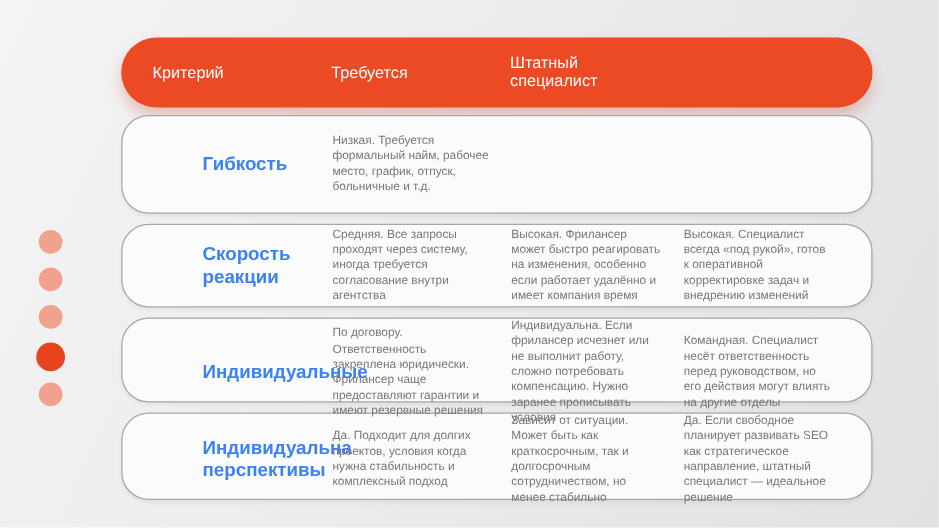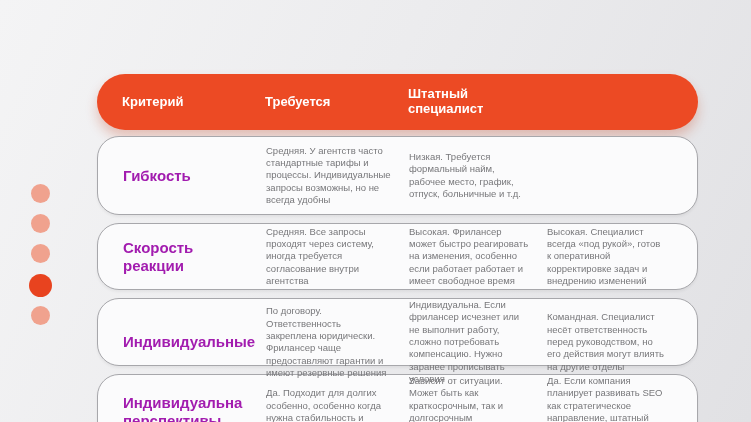--- a/index.html
+++ b/index.html
@@ -35,45 +35,45 @@
     grid-template-columns:143px 143px 138px 1fr;
     align-items:center;
     padding:0 16px 0 25px;
     box-sizing:border-box;
   }
   .header-row{
     height:56px;
     background:#ec4a24;
     border-radius:28px;
     color:#ffffff;
-    font-weight:bold;
+    font-weight:normal;
     font-size:13px;
     line-height:1.15;
     box-shadow:0 7px 12px rgba(196,62,24,0.28);
-    margin-top:44px;
   }
   .header-cell{padding-right:14px;}
   .card{
     background:#fbfbfc;
     border:1px solid #a7a7ab;
     border-radius:22px;
     margin-top:8px;
     box-shadow:0 2px 3px rgba(0,0,0,0.05);
   }
   .card.first{margin-top:6px;}
   .r1{height:79px;}
   .r2{height:67px;}
   .r3{height:68px;}
   .r4{height:70px;}
   .row-label{
-    color:#a21caf;
+    color:#3b82f6;
     font-weight:bold;
     font-size:15px;
     line-height:1.2;
     padding-right:16px;
+    margin-left:39px;
   }
   .cell{
     color:#77777a;
     font-size:9.5px;
     line-height:1.3;
     padding-right:16px;
   }
 </style>
 </head>
 <body>
@@ -91,39 +91,38 @@
   <div class="table">
 
     <div class="header-row grid-cols">
       <div class="header-cell">Критерий</div>
       <div class="header-cell">Требуется</div>
       <div class="header-cell">Штатный специалист</div>
     </div>
 
     <div class="card first r1 grid-cols">
       <div class="row-label">Гибкость</div>
-      <div class="cell">Средняя. У агентств часто стандартные тарифы и процессы. Индивидуальные запросы возможны, но не всегда удобны</div>
       <div class="cell">Низкая. Требуется формальный найм, рабочее место, график, отпуск, больничные и т.д.</div>
     </div>
 
     <div class="card r2 grid-cols">
       <div class="row-label">Скорость реакции</div>
       <div class="cell">Средняя. Все запросы проходят через систему, иногда требуется согласование внутри агентства</div>
-      <div class="cell">Высокая. Фрилансер может быстро реагировать на изменения, особенно если работает работает и имеет свободное время</div>
+      <div class="cell">Высокая. Фрилансер может быстро реагировать на изменения, особенно если работает удалённо и имеет компания время</div>
       <div class="cell">Высокая. Специалист всегда «под рукой», готов к оперативной корректировке задач и внедрению изменений</div>
     </div>
 
     <div class="card r3 grid-cols">
       <div class="row-label">Индивидуальные</div>
       <div class="cell">По договору. Ответственность закреплена юридически. Фрилансер чаще предоставляют гарантии и имеют резервные решения</div>
       <div class="cell">Индивидуальна. Если фрилансер исчезнет или не выполнит работу, сложно потребовать компенсацию. Нужно заранее прописывать условия</div>
       <div class="cell">Командная. Специалист несёт ответственность перед руководством, но его действия могут влиять на другие отделы</div>
     </div>
 
     <div class="card r4 grid-cols">
       <div class="row-label">Индивидуальна перспективы</div>
-      <div class="cell">Да. Подходит для долгих особенно, особенно когда нужна стабильность и комплексный подход</div>
+      <div class="cell">Да. Подходит для долгих проектов, условия когда нужна стабильность и комплексный подход</div>
       <div class="cell">Зависит от ситуации. Может быть как краткосрочным, так и долгосрочным сотрудничеством, но менее стабильно</div>
-      <div class="cell">Да. Если компания планирует развивать SEO как стратегическое направление, штатный специалист — идеальное решение</div>
+      <div class="cell">Да. Если свободное планирует развивать SEO как стратегическое направление, штатный специалист — идеальное решение</div>
     </div>
 
   </div>
 </div>
 
 </body></html>

